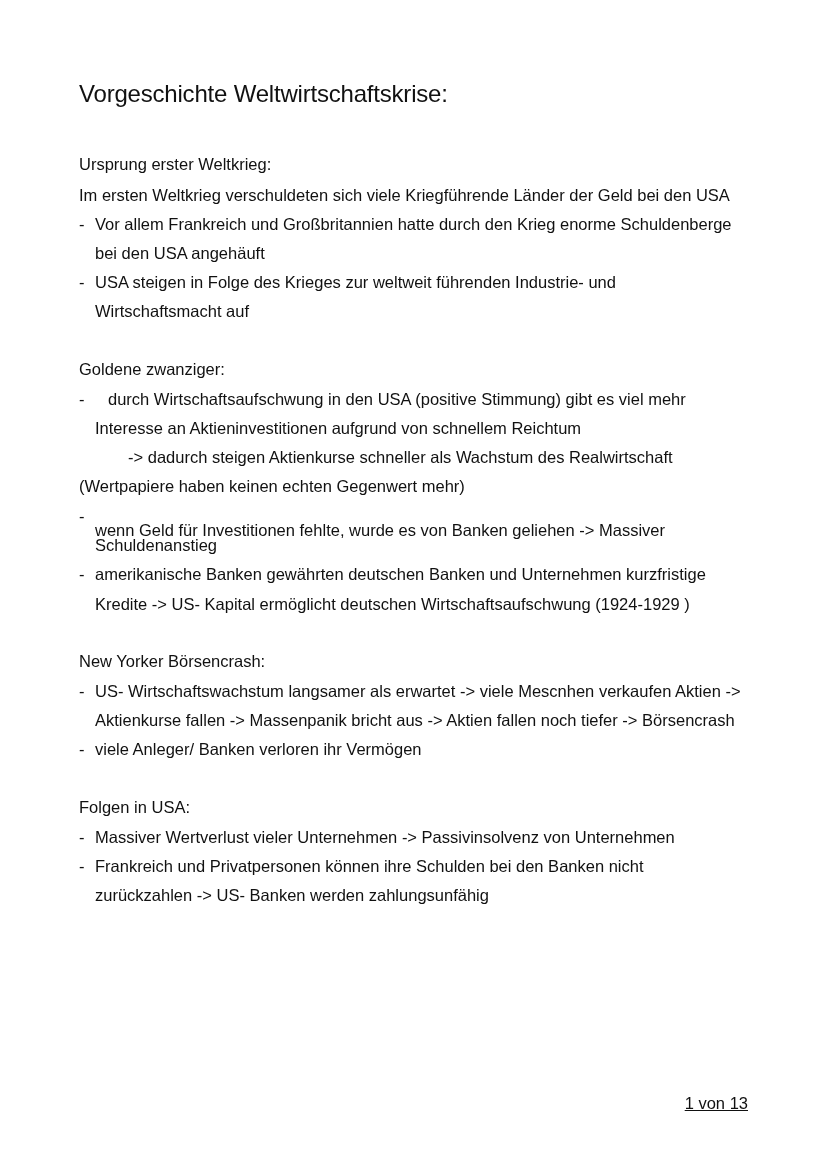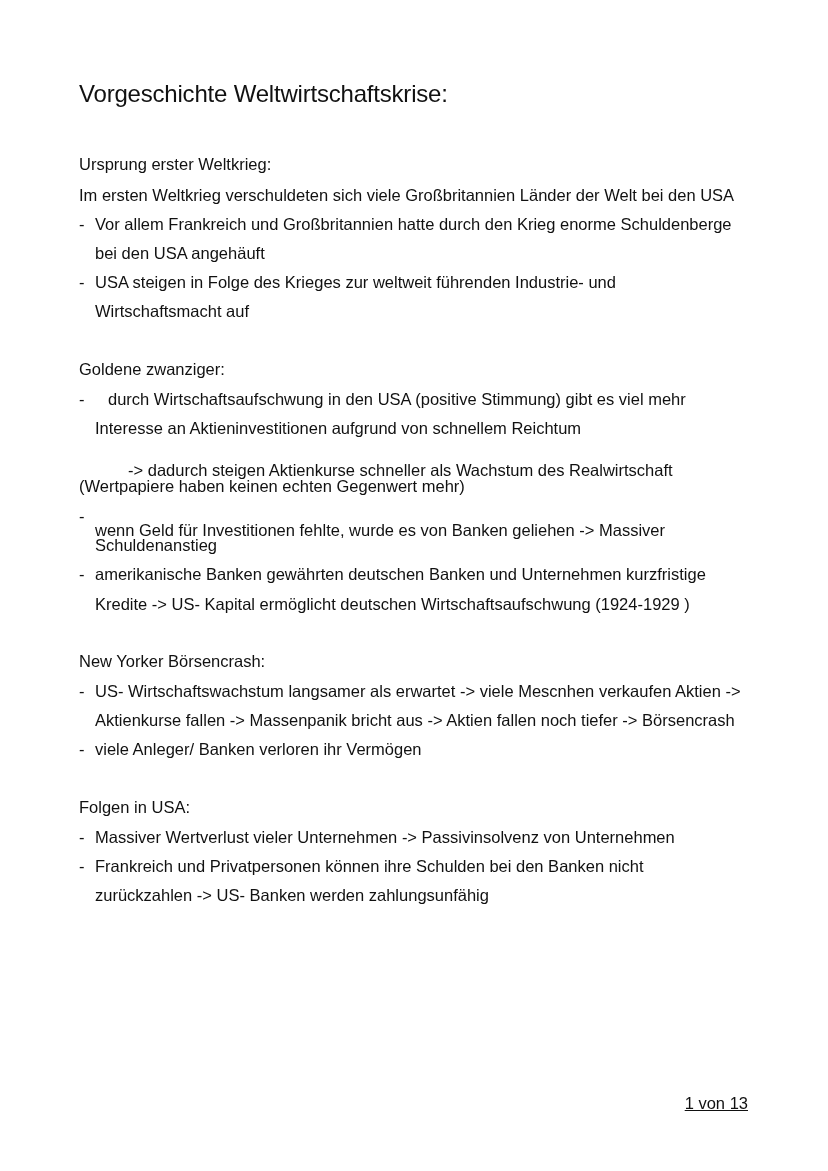--- a/index.html
+++ b/index.html
@@ -10,33 +10,33 @@
   .line { position: absolute; font-size: 16.5px; white-space: nowrap; line-height: 20px; }
   .bullet-dash { position: absolute; left: 79px; font-size: 16.5px; line-height: 20px; }
   .page-number { position: absolute; right: 80px; top: 1094px; font-size: 16.5px; text-decoration: underline; }
 </style>
 </head>
 <body>
 
 <h1 class="title">Vorgeschichte Weltwirtschaftskrise:</h1>
 
 <h2 class="section-heading" style="top:155px">Ursprung erster Weltkrieg:</h2>
-<div class="line" style="left:79px; top:185px">Im ersten Weltkrieg verschuldeten sich viele Großbritannien Länder der Welt bei den USA</div>
+<div class="line" style="left:79px; top:185px">Im ersten Weltkrieg verschuldeten sich viele Kriegführende Länder der Geld bei den USA</div>
 <span class="bullet-dash" style="top:214px">-</span>
 <div class="line" style="left:95px; top:214px">Vor allem Frankreich und Großbritannien hatte durch den Krieg enorme Schuldenberge</div>
 <div class="line" style="left:95px; top:243px">bei den USA angehäuft</div>
 <span class="bullet-dash" style="top:272px">-</span>
 <div class="line" style="left:95px; top:272px">USA steigen in Folge des Krieges zur weltweit führenden Industrie- und</div>
 <div class="line" style="left:95px; top:301px">Wirtschaftsmacht auf</div>
 
 <h2 class="section-heading" style="top:360px">Goldene zwanziger:</h2>
 <span class="bullet-dash" style="top:389px">-</span>
 <div class="line" style="left:108px; top:389px">durch Wirtschaftsaufschwung in den USA (positive Stimmung) gibt es viel mehr</div>
 <div class="line" style="left:95px; top:418px">Interesse an Aktieninvestitionen aufgrund von schnellem Reichtum</div>
-<div class="line" style="left:128px; top:460px">-&gt; dadurch steigen Aktienkurse schneller als Wachstum des Realwirtschaft</div>
+<div class="line" style="left:128px; top:447px">-&gt; dadurch steigen Aktienkurse schneller als Wachstum des Realwirtschaft</div>
 <div class="line" style="left:79px; top:476px">(Wertpapiere haben keinen echten Gegenwert mehr)</div>
 <span class="bullet-dash" style="top:506px">-</span>
 <div class="line" style="left:95px; top:520px">wenn Geld für Investitionen fehlte, wurde es von Banken geliehen -&gt; Massiver</div>
 <div class="line" style="left:95px; top:535px">Schuldenanstieg</div>
 <span class="bullet-dash" style="top:564px">-</span>
 <div class="line" style="left:95px; top:564px">amerikanische Banken gewährten deutschen Banken und Unternehmen kurzfristige</div>
 <div class="line" style="left:95px; top:594px">Kredite -&gt; US- Kapital ermöglicht deutschen Wirtschaftsaufschwung (1924-1929 )</div>
 
 <h2 class="section-heading" style="top:652px">New Yorker Börsencrash:</h2>
 <span class="bullet-dash" style="top:681px">-</span>

